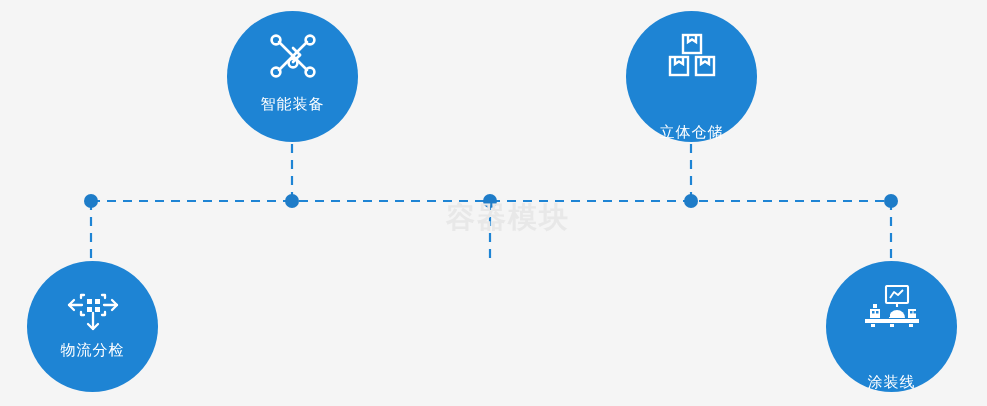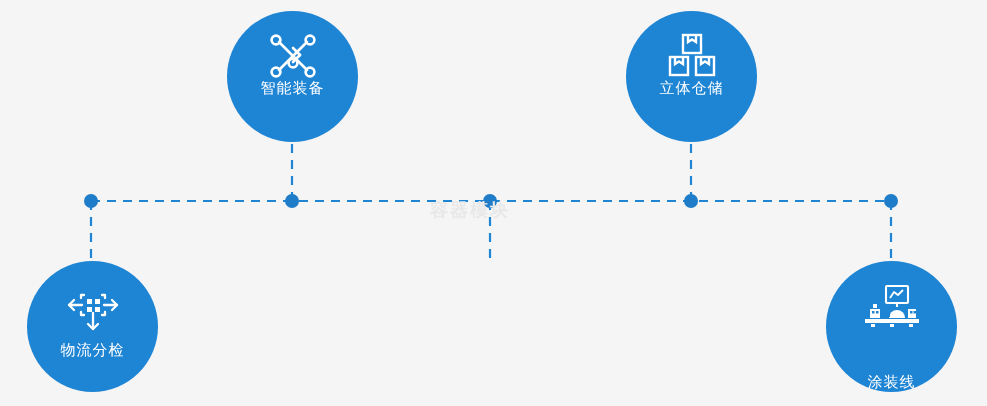--- a/index.html
+++ b/index.html
@@ -24,22 +24,22 @@
     left: 0;
     top: 0;
     width: 987px;
     height: 406px;
   }
   .watermark {
     position: absolute;
     left: 430px;
     top: 198px;
     width: 140px;
-    text-align: left;
-    font-size: 18px;
+    text-align: right;
+    font-size: 29px;
     letter-spacing: 2px;
     color: #e8e8e8;
     font-weight: 700;
     user-select: none;
     white-space: nowrap;
   }
   .node {
     position: absolute;
     width: 131px;
     height: 131px;
@@ -58,28 +58,28 @@
   .node .node-label {
     color: #ffffff;
     font-size: 15px;
     letter-spacing: 1px;
     white-space: nowrap;
     text-align: center;
   }
 
   
   .node.top .icon-wrap { margin-top: 22px; }
-  .node.top .node-label { }
+  .node.top .node-label { margin-top: 16px; }
 
   
   .node.bottom .icon-wrap { margin-top: 24px; }
   .node.bottom .node-label { margin-top: 8px; }
 
   #node-intelligent-equipment { left: 227px; top: 11px; }
-  #node-stereoscopic-storage   { left: 626px; top: 11px; }
+  #node-stereoscopic-storage   { left: 626px; top: 11px; gap: 28px; }
   #node-logistics-sorting      { left: 27px;  top: 261px; }
   #node-production-line        { left: 425px; top: 261px; }
   #node-painting-line          { left: 826px; top: 261px; justify-content: space-between; }
 </style>
 </head>
 <body>
 
 <div id="stage">
 
   <svg id="wires" viewBox="0 0 987 406" xmlns="http://www.w3.org/2000/svg">

